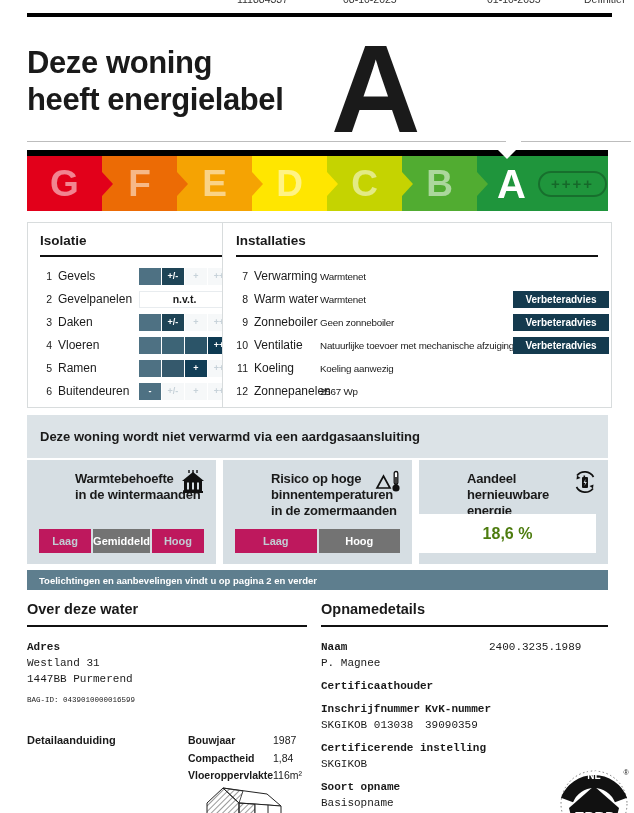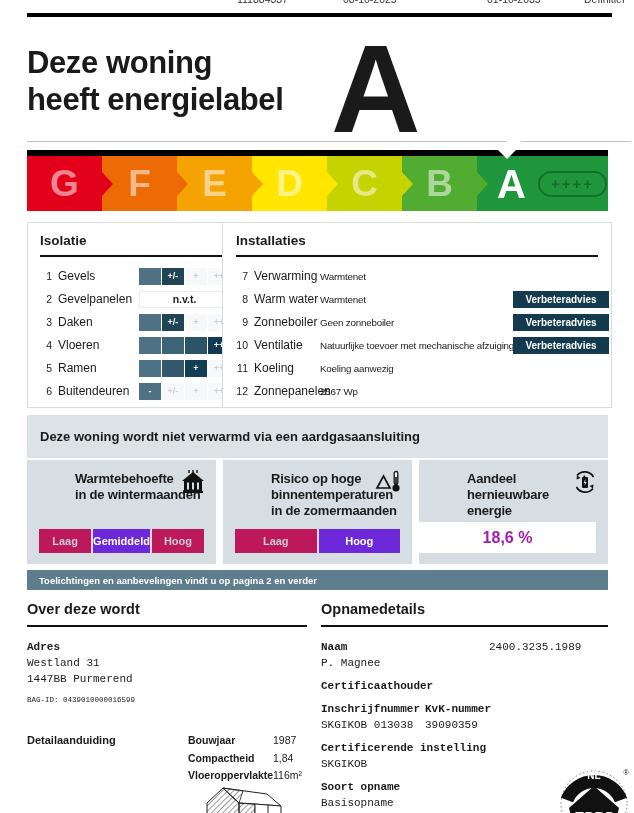--- a/index.html
+++ b/index.html
@@ -60,23 +60,23 @@
             display:flex; align-items:center; padding-left:13px; font-size:13px; font-weight:bold; }
 
   
   .inds { position:absolute; top:460px; left:27px; width:581px; height:104px; display:flex; gap:7px; }
   .ind { flex:1; background:#D6DEE3; position:relative; padding:11px 12px; }
   .ind-title { font-size:13px; font-weight:bold; line-height:16px; letter-spacing:-0.2px;margin-left:36px; }
   .ind-icon { position:absolute; top:9px; right:10px; }
   .ctrl { position:absolute; left:12px; right:12px; bottom:11px; display:flex; gap:2px; }
   .opt { flex:1; height:24px; background:#be185d; color:#C2CDD4; font-size:11px; font-weight:bold;
          display:flex; align-items:center; justify-content:center; cursor:pointer; }
-  .opt.sel { background:#6d28d9; color:#fff; }
-  .value-box { position:absolute; left:0; right:12px; bottom:11px; height:31px; background:#fff;
-               color:#a21caf; font-size:16px; font-weight:bold; display:flex; align-items:center; justify-content:center; }
+  .opt.sel { background:#737373; color:#fff; }
+  .value-box { position:absolute; left:0; right:12px; bottom:11px; height:39px; background:#fff;
+               color:#4d7c0f; font-size:16px; font-weight:bold; display:flex; align-items:center; justify-content:center; }
 
   .note { position:absolute; top:570px; left:27px; width:581px; height:20px; background:#5E7E8E; color:#fff;
           font-size:9.5px; font-weight:bold; display:flex; align-items:center; padding-left:12px; }
 
   
   .colL { position:absolute; top:600px; left:27px; width:280px; font-size:11px; line-height:16px; }
   .colR { position:absolute; top:600px; left:321px; width:287px; font-size:11px; line-height:16px; }
   .sec-title { font-size:14.5px; font-weight:bold; line-height:18px; }
   .sec-hr { height:2px; background:#111; margin:7px 0 12px; }
   .b { font-weight:bold; }
@@ -321,21 +321,21 @@
       </span>
       <div class="value-box">18,6 %</div>
     </div>
   </div>
 
   <div class="note">
     <span>Toelichtingen en aanbevelingen vindt u op pagina 2 en verder</span>
   </div>
 
   <div class="colL">
-    <div class="sec-title">Over deze wordt</div>
+    <div class="sec-title">Over deze water</div>
     <div class="sec-hr"></div>
     <div class="blk">
       <div class="b">Adres</div>
       <div>Westland 31</div>
       <div>1447BB Purmerend</div>
       <div class="bag">BAG-ID: 0439010000016599</div>
     </div>
     <div class="detail">
       <div class="b">Detailaanduiding</div>
       <div class="facts">

